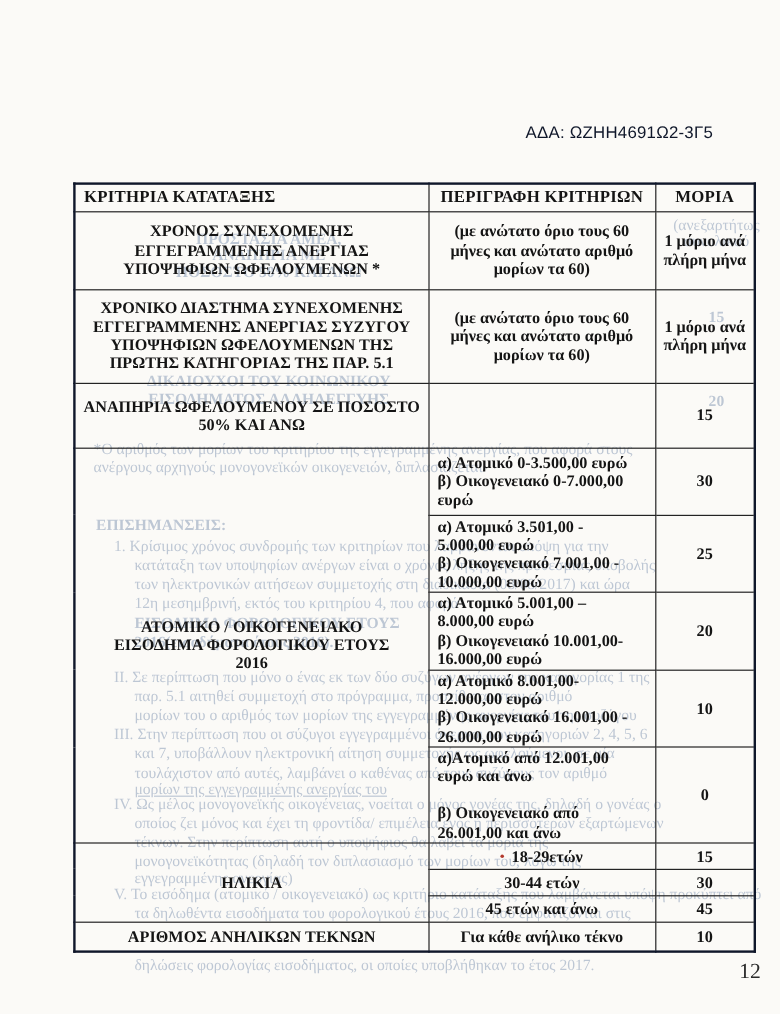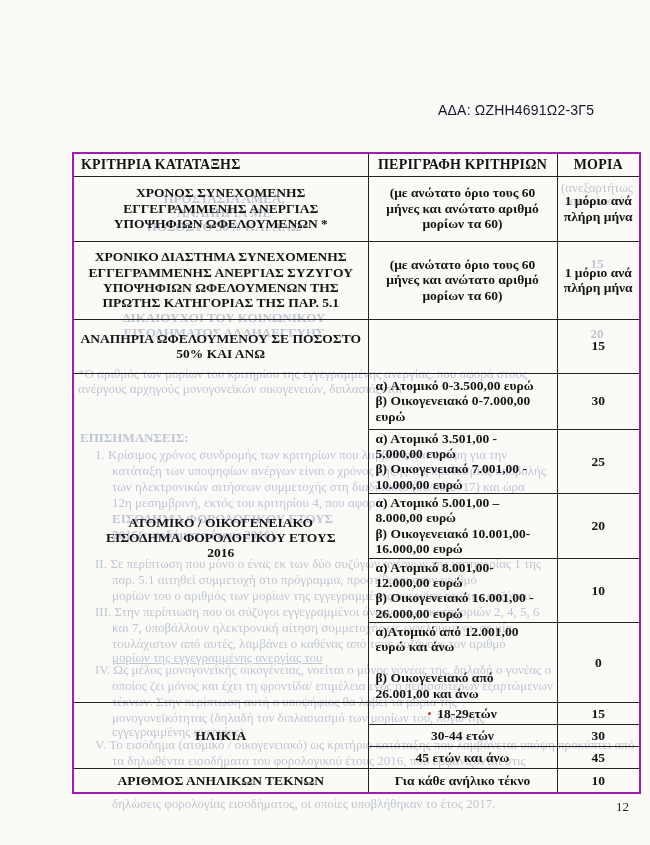--- a/index.html
+++ b/index.html
@@ -1,24 +1,24 @@
 <!DOCTYPE html>
 <html><head>
 <meta charset="utf-8">
 <style>
   html,body{margin:0;padding:0;background:#e8e8e8;}
   .page{position:relative;width:650px;height:845px;background:#fbfaf7;overflow:hidden;
         font-family:"Liberation Serif",serif;color:#1b1b1b;}
   .ada{position:absolute;top:102px;left:438px;font-family:"Liberation Sans",sans-serif;
        font-size:14px;color:#0f172a;letter-spacing:.2px;}
-  .pagenum{position:absolute;top:799px;left:616px;font-size:13px;color:#2a2a2a;}
+  .pagenum{position:absolute;top:799px;left:616px;font-size:18px;color:#2a2a2a;}
 
-  table.crit{position:absolute;left:72px;top:152px;width:567px;border-collapse:collapse;
+  table.crit{position:absolute;left:61px;top:152px;width:567px;border-collapse:collapse;
              table-layout:fixed;z-index:2;font-size:13.5px;font-weight:bold;color:#141414;
-             border:2px solid #a21caf;}
+             border:2px solid #0f172a;}
   .crit th,.crit td{border:1.5px solid #232323;padding:1px 5px;text-align:center;
                     vertical-align:middle;line-height:1.14;background:transparent;}
   .crit th{font-size:14px;letter-spacing:.2px;}
   .crit th.tl{text-align:left;padding-left:7px;}
   .crit td.lft{text-align:left;padding-left:7px;}
   .pre{white-space:pre-line;}
 
   .bt-layer{position:absolute;inset:0;z-index:1;}
   .bt{position:absolute;font-family:"Liberation Serif",serif;font-size:13px;color:#8195b2;
       opacity:.5;filter:blur(.35px);white-space:nowrap;}

